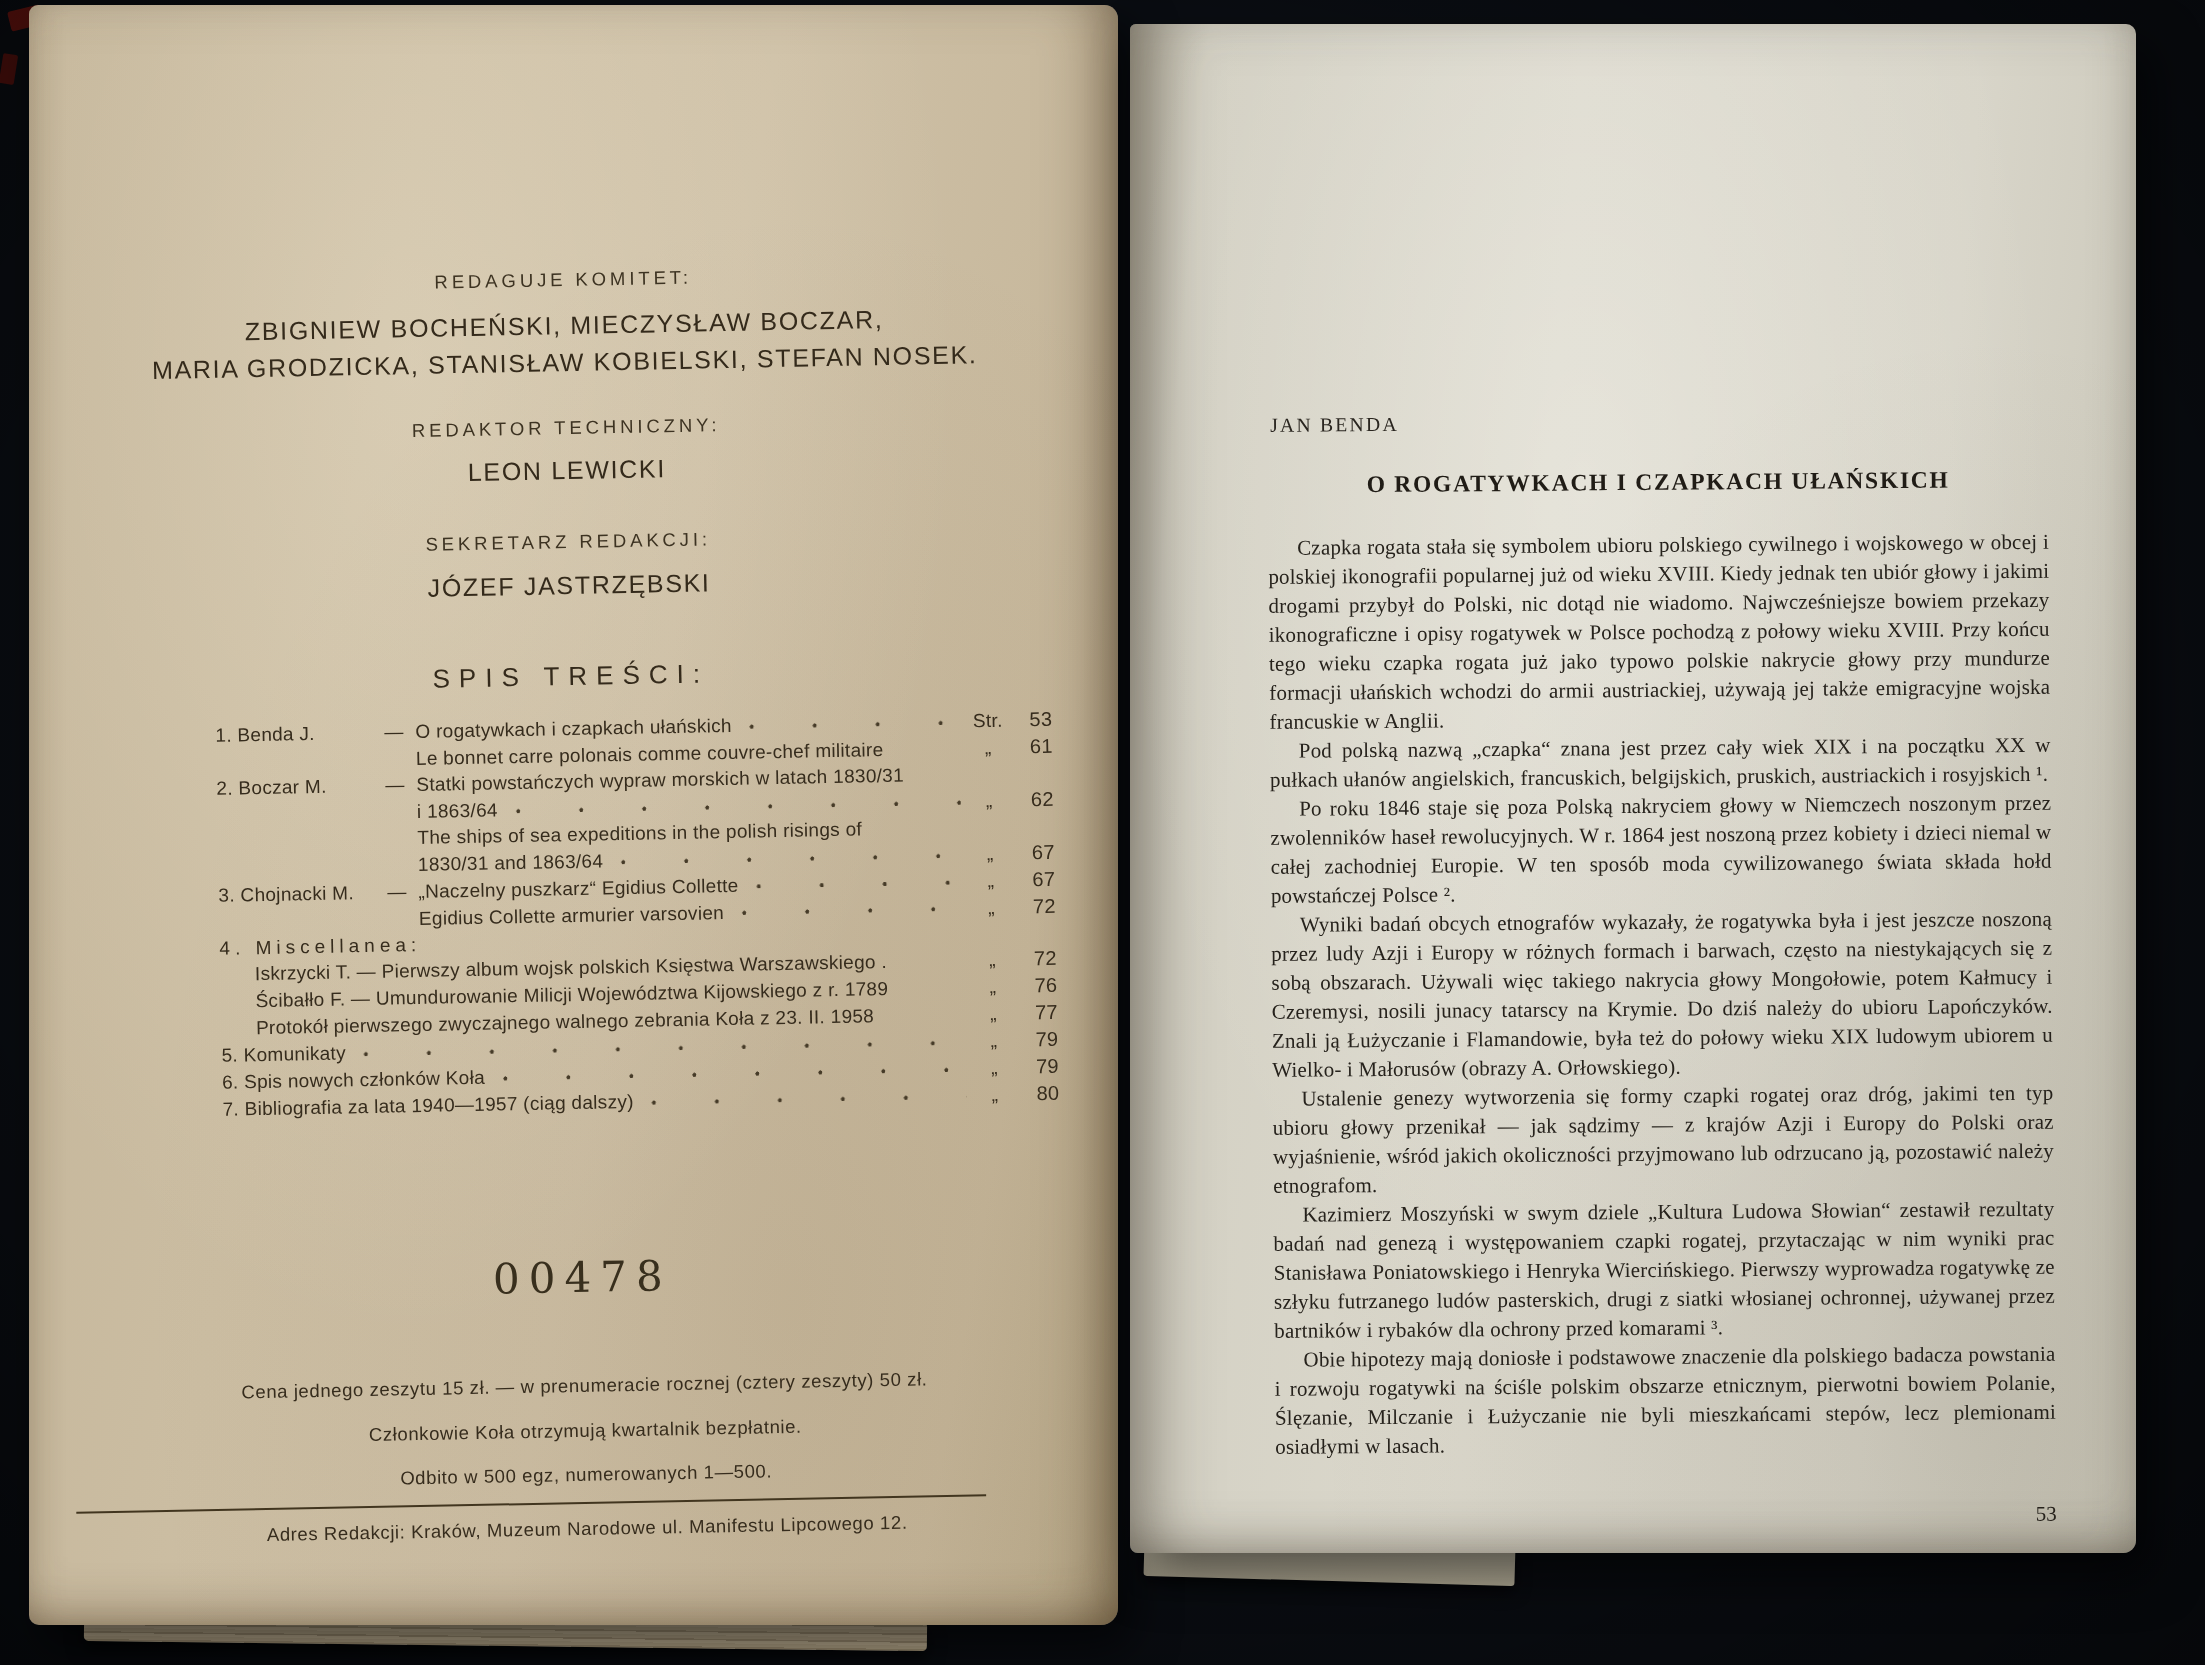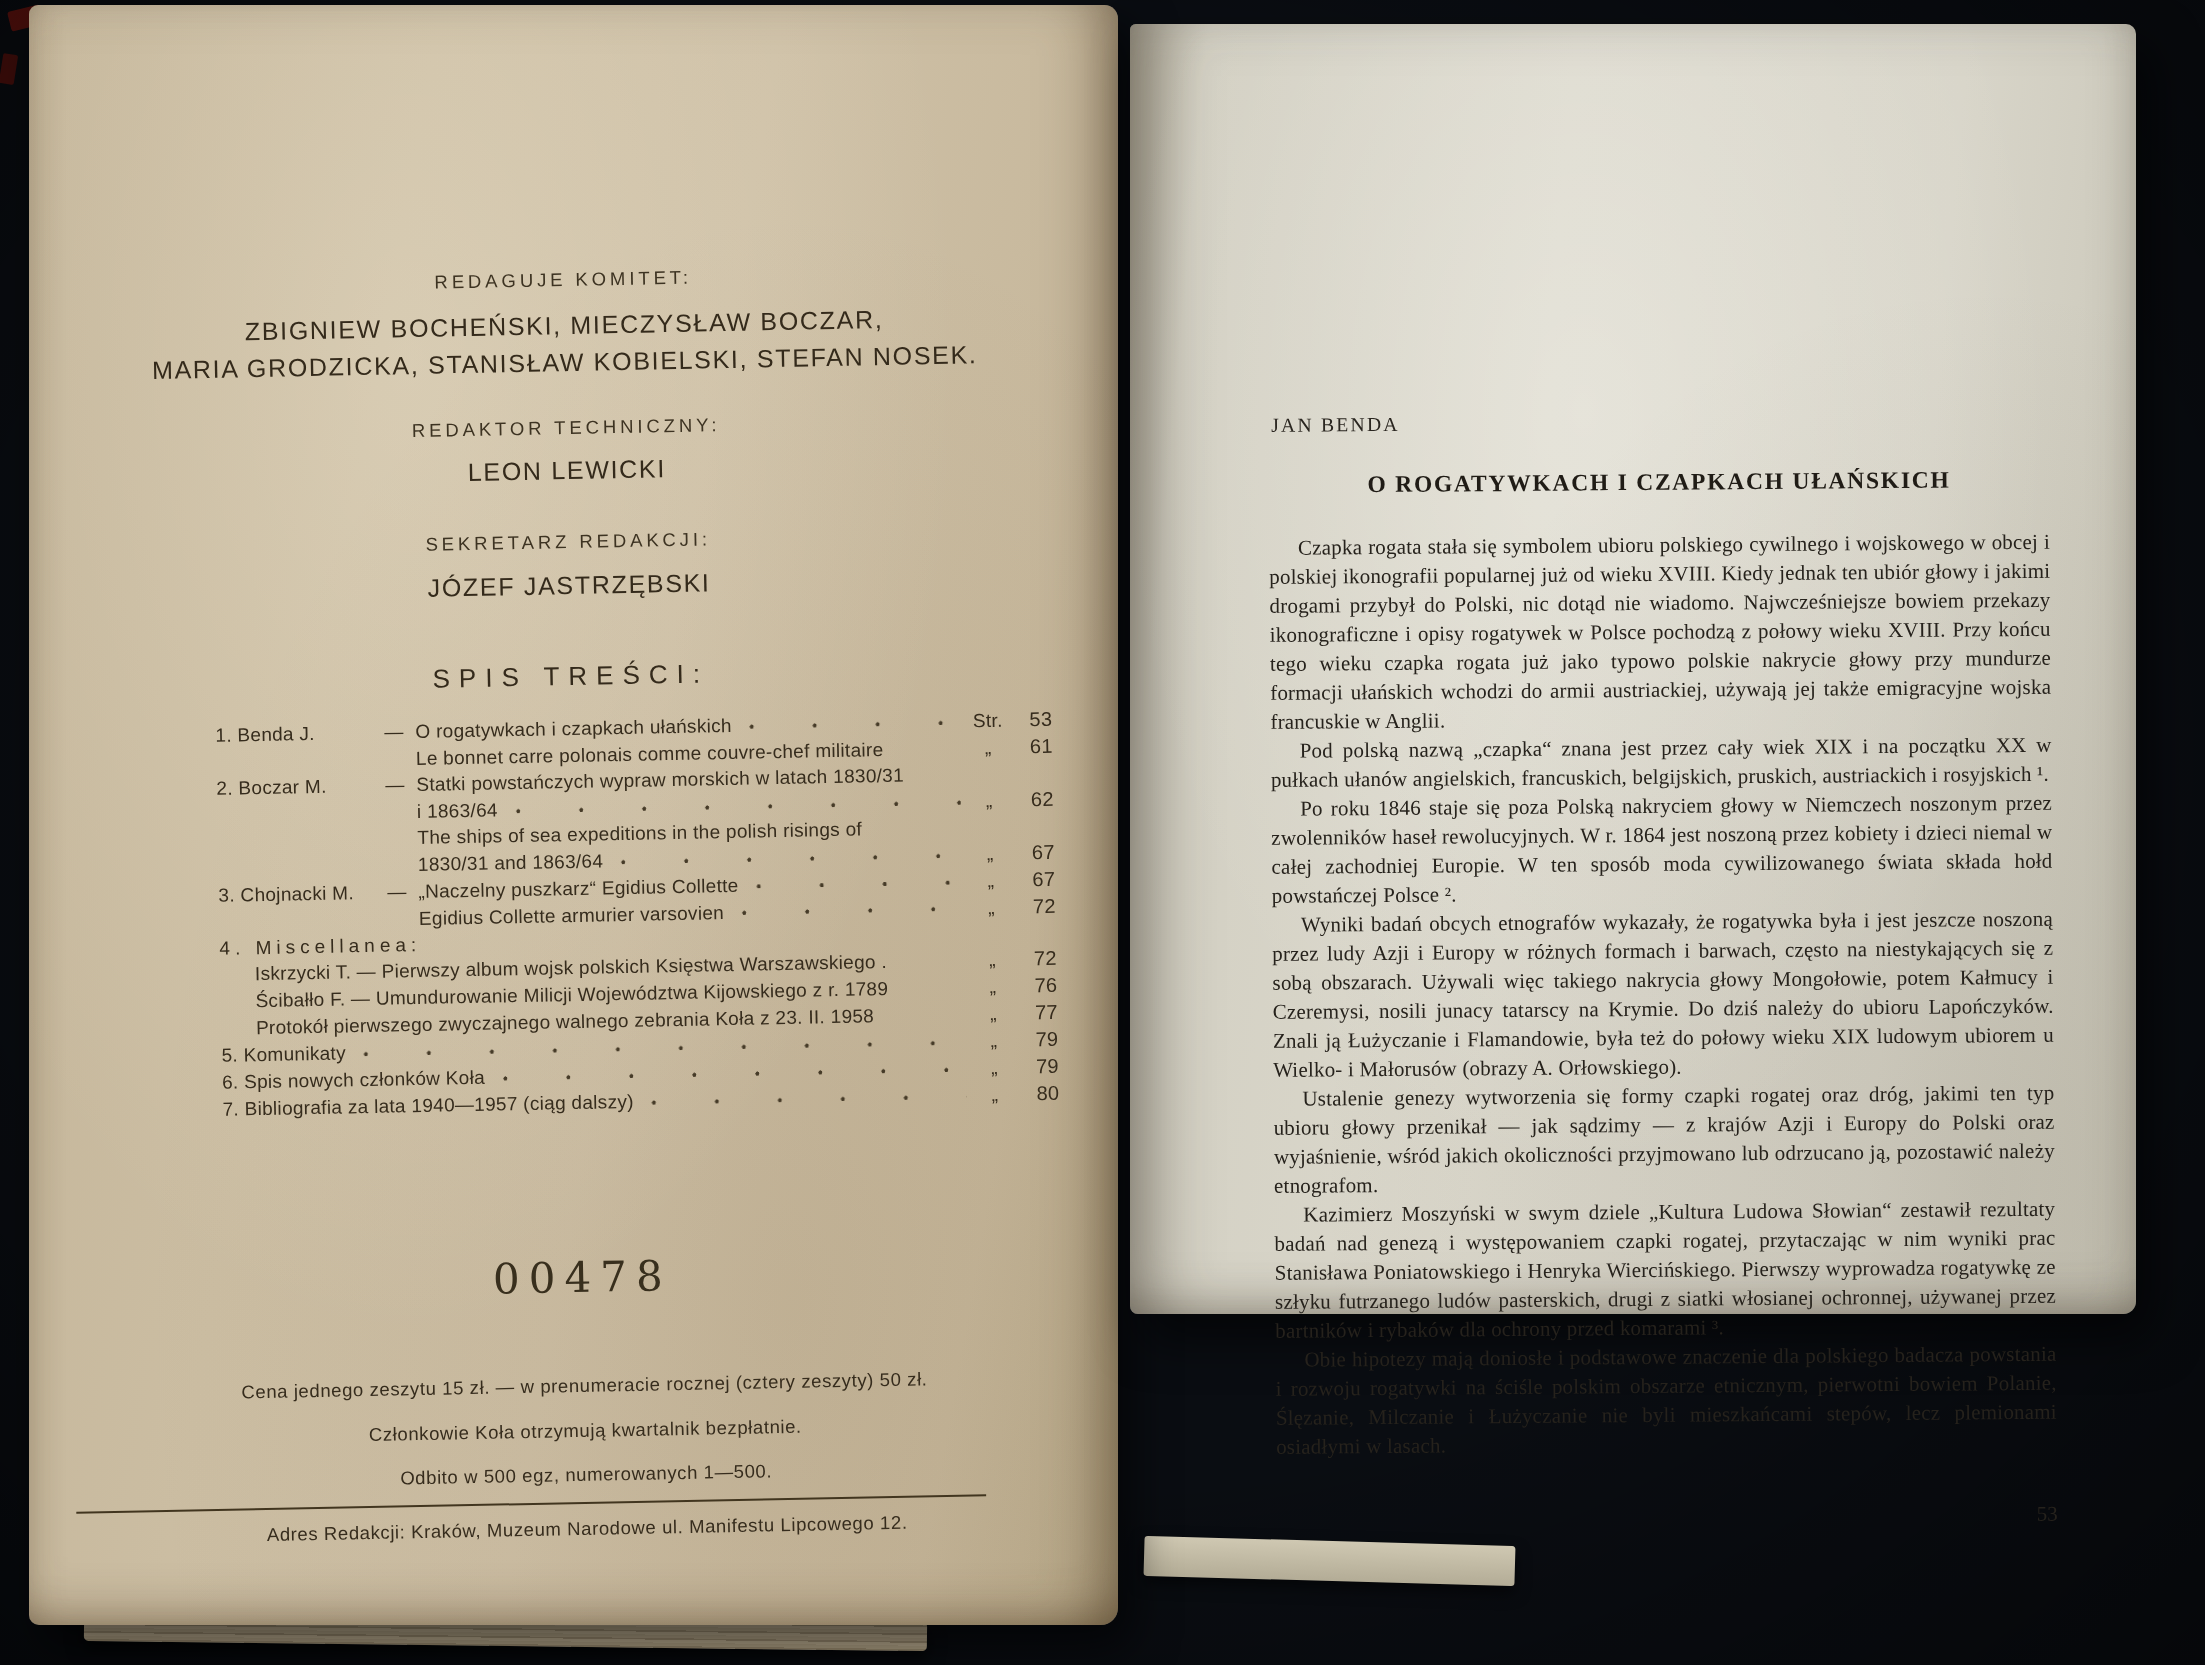--- a/index.html
+++ b/index.html
@@ -80,21 +80,21 @@
   .colophon{position:absolute;top:1370px;left:0;right:0;text-align:center;}
   .colophon p{margin:0 0 22.5px 0;font-size:18.5px;letter-spacing:0.6px;color:#362c1d;}
   .rule{position:absolute;top:1497px;left:34px;width:910px;border-top:2.2px solid #41351f;}
   .address{
     position:absolute;top:1513px;left:0;right:0;text-align:center;
     font-size:18.5px;letter-spacing:0.6px;color:#362c1d;
   }
 
   
   .page-right{
-    position:absolute;left:1130px;top:23.6px;width:1006px;height:1290px;z-index:2;
+    position:absolute;left:1130px;top:23.6px;width:1006px;height:1529px;z-index:2;
     border-radius:5.6px 10px 12.4px 7.9px;
     background:
       radial-gradient(ellipse at 45% 30%, rgba(255,255,250,.3) 0%, rgba(255,255,250,0) 60%),
       radial-gradient(ellipse at 85% 90%, rgba(90,80,60,.14) 0%, rgba(90,80,60,0) 55%),
       linear-gradient(95deg, #bdb8a8 0%, #d3d0c3 7%, #dbd8cc 40%, #d8d5c9 75%, #c9c6b8 100%);
     box-shadow:
       14.6px 23.6px 48px rgba(0,0,0,.6),
       inset 45px 0 67px -28px rgba(45,38,25,.5),
       inset -25px 0 51px -31px rgba(70,60,45,.35),
       inset 0 -31px 56px -31px rgba(70,60,45,.4),

